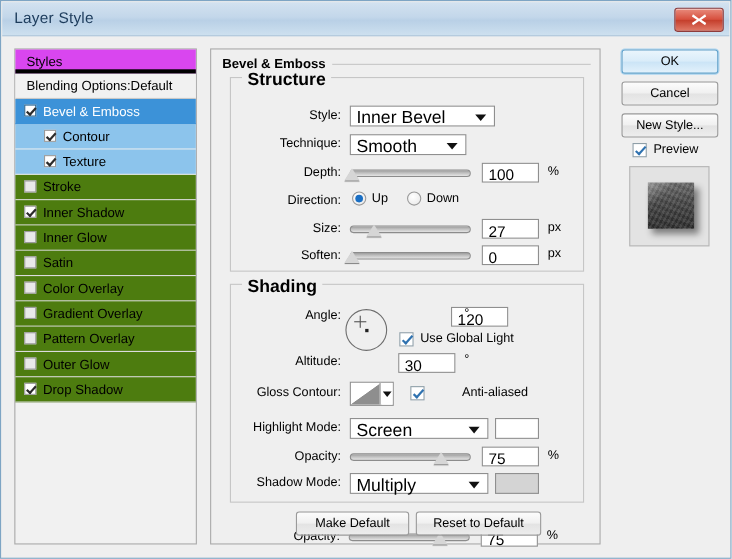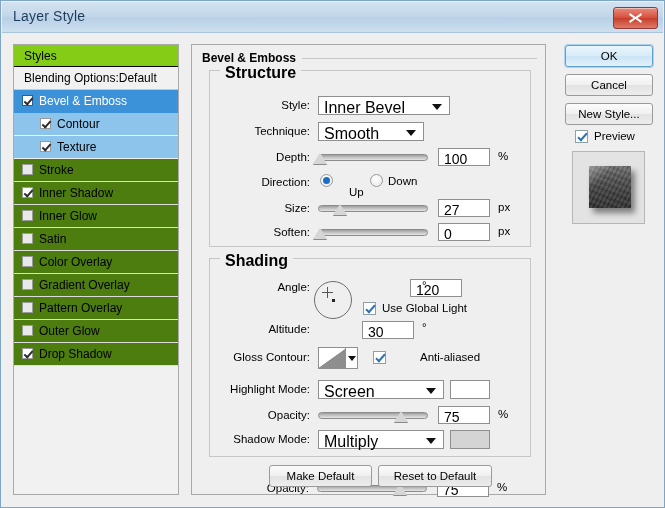--- a/index.html
+++ b/index.html
@@ -56,22 +56,22 @@
     background: #f1f1f1;
     border: 1px solid #a9a9a9;
     box-sizing: border-box;
   }
   .styles-head {
     position: absolute; left: 0; top: 0;
     width: 100%; height: 22px;
     line-height: 22px;
     padding-left: 10px;
     box-sizing: border-box;
-    background: #84cc16;
-    border-bottom: 1px solid #000000;
+    background: #d946ef;
+    border-bottom: 4px solid #000000;
   }
   .blending-row {
     position: absolute; left: 0; top: 22px;
     width: 100%; height: 23px;
     line-height: 23px;
     padding-left: 10px;
     box-sizing: border-box;
     background: #f1f1f1;
     border-bottom: 1px solid #c8c8c8;
     cursor: pointer;
@@ -368,21 +368,21 @@
         <div class="track"></div>
         <div class="thumb" style="left: 2%;"></div>
       </div>
       <div class="numbox" style="left:228px; top:77px; width:52px;">
         <span>100</span>
       </div>
       <div class="unit" style="left:288px; top:79px;">%</div>
 
       <div class="lbl" style="left:0; top:105px; width:100px;">Direction:</div>
       <div class="radio on" style="left:110px; top:103px;"></div>
-      <div class="unit" style="left:139px; top:104px;margin-top:11px;">Up</div>
+      <div class="unit" style="left:128px; top:104px;">Up</div>
       <div class="radio" style="left:160px; top:103px;"></div>
       <div class="unit" style="left:178px; top:104px;">Down</div>
 
       <div class="lbl" style="left:0; top:131px; width:100px;">Size:</div>
       <div class="slider" style="left:108px; top:129px; width:110px;">
         <div class="track"></div>
         <div class="thumb" style="left: 20%;"></div>
       </div>
       <div class="numbox" style="left:228px; top:128px; width:52px;">
         <span>27</span>

